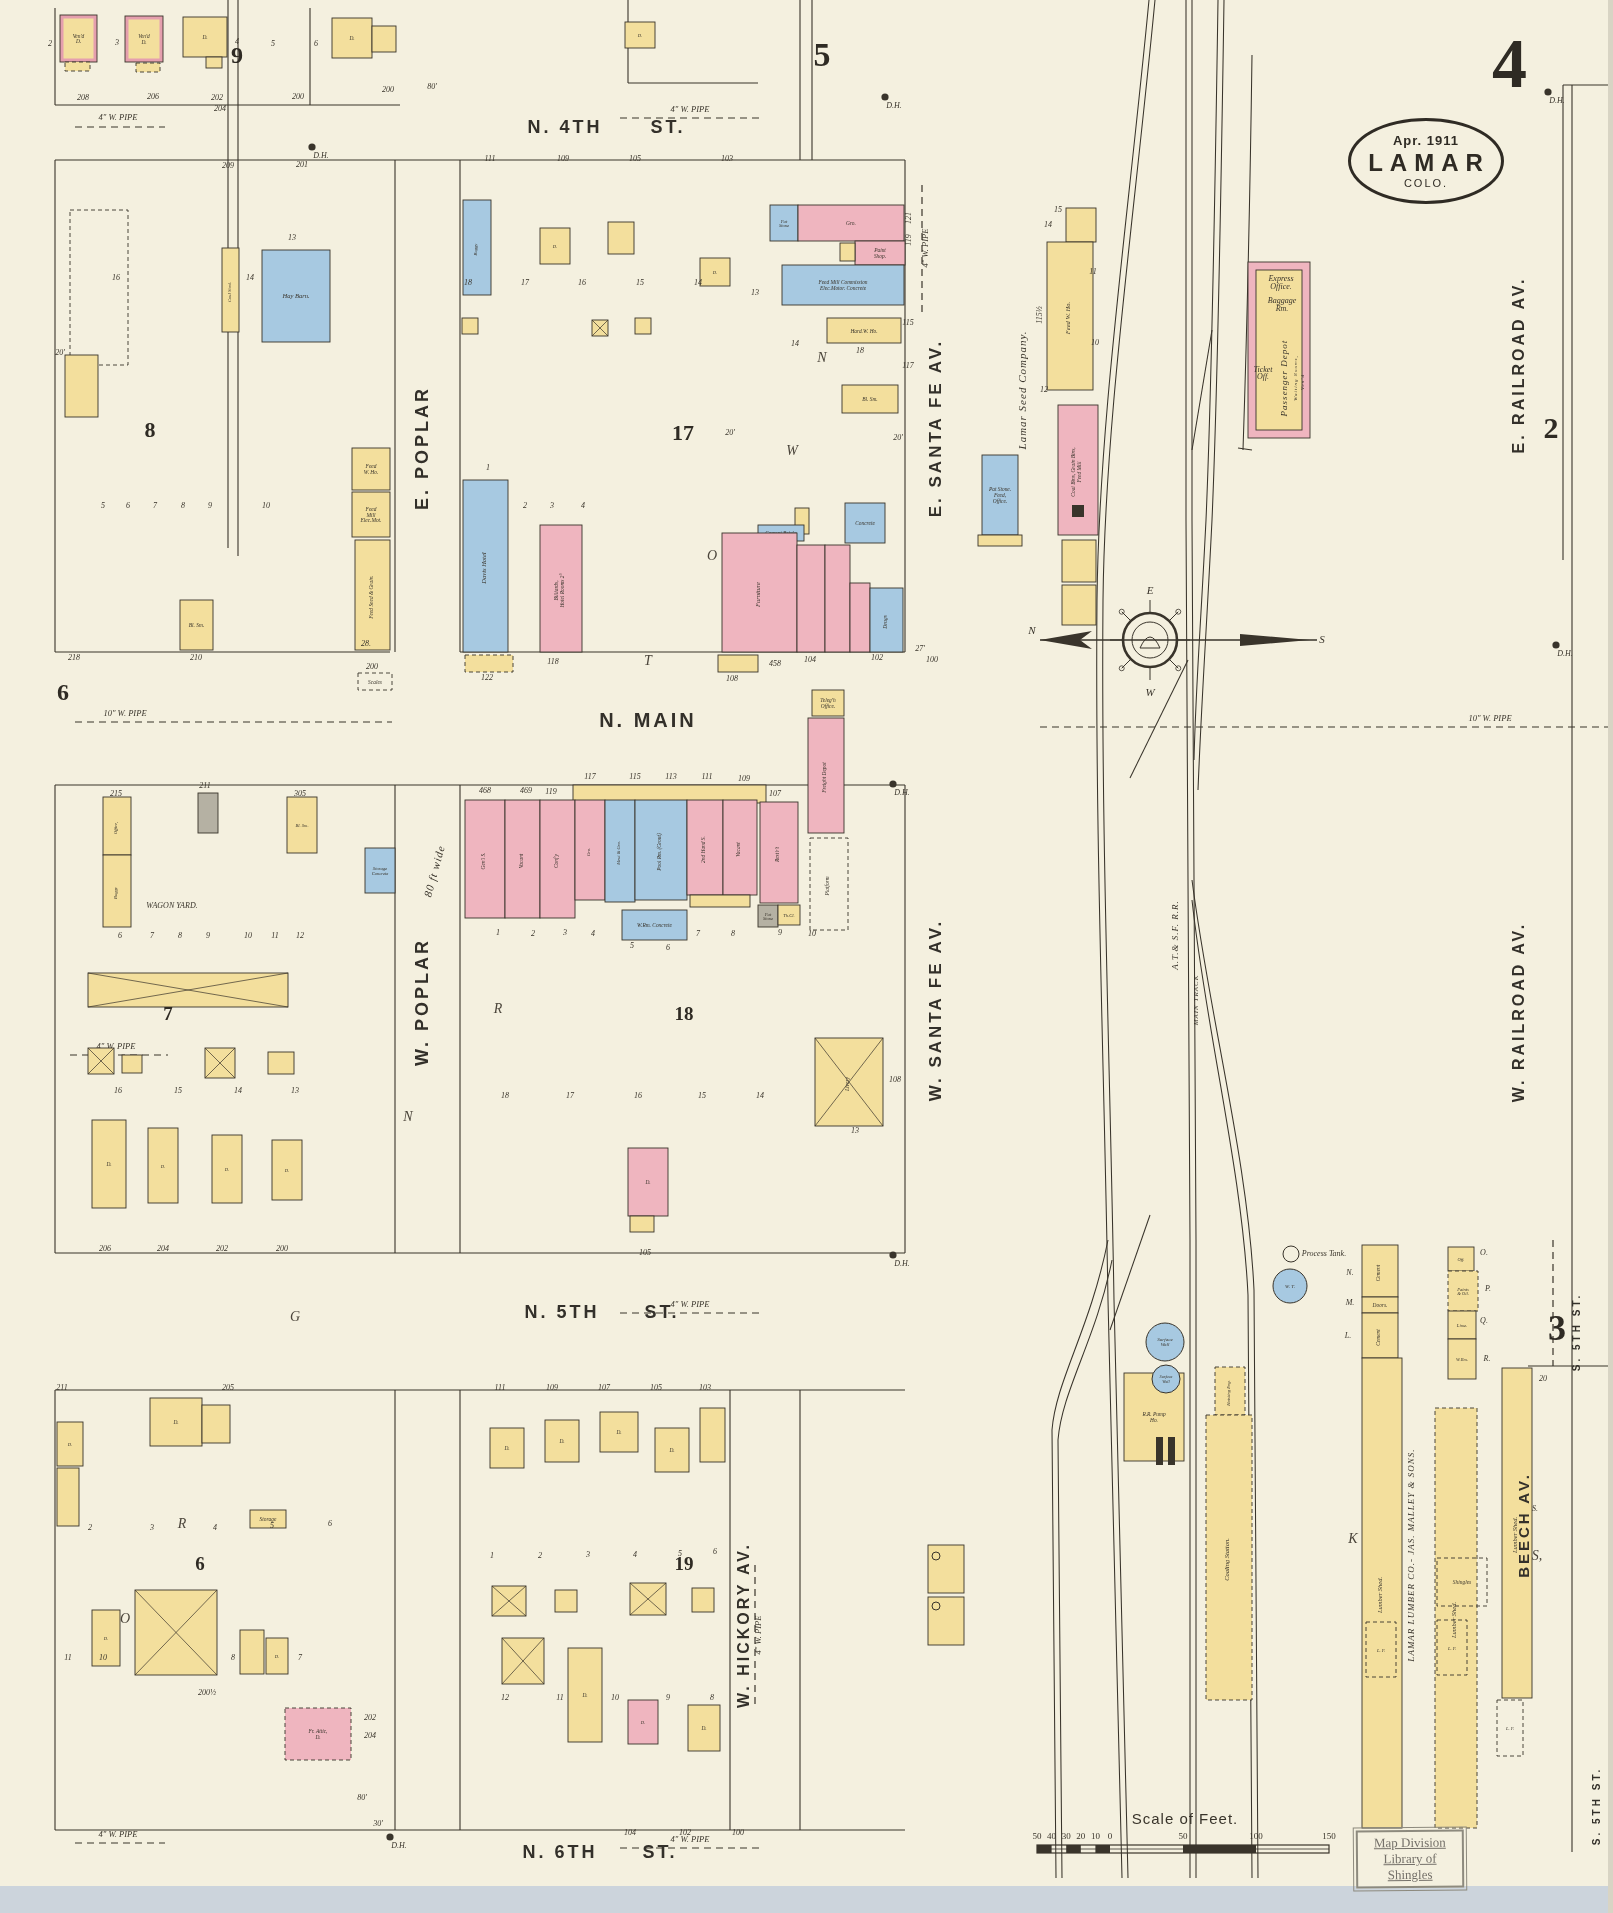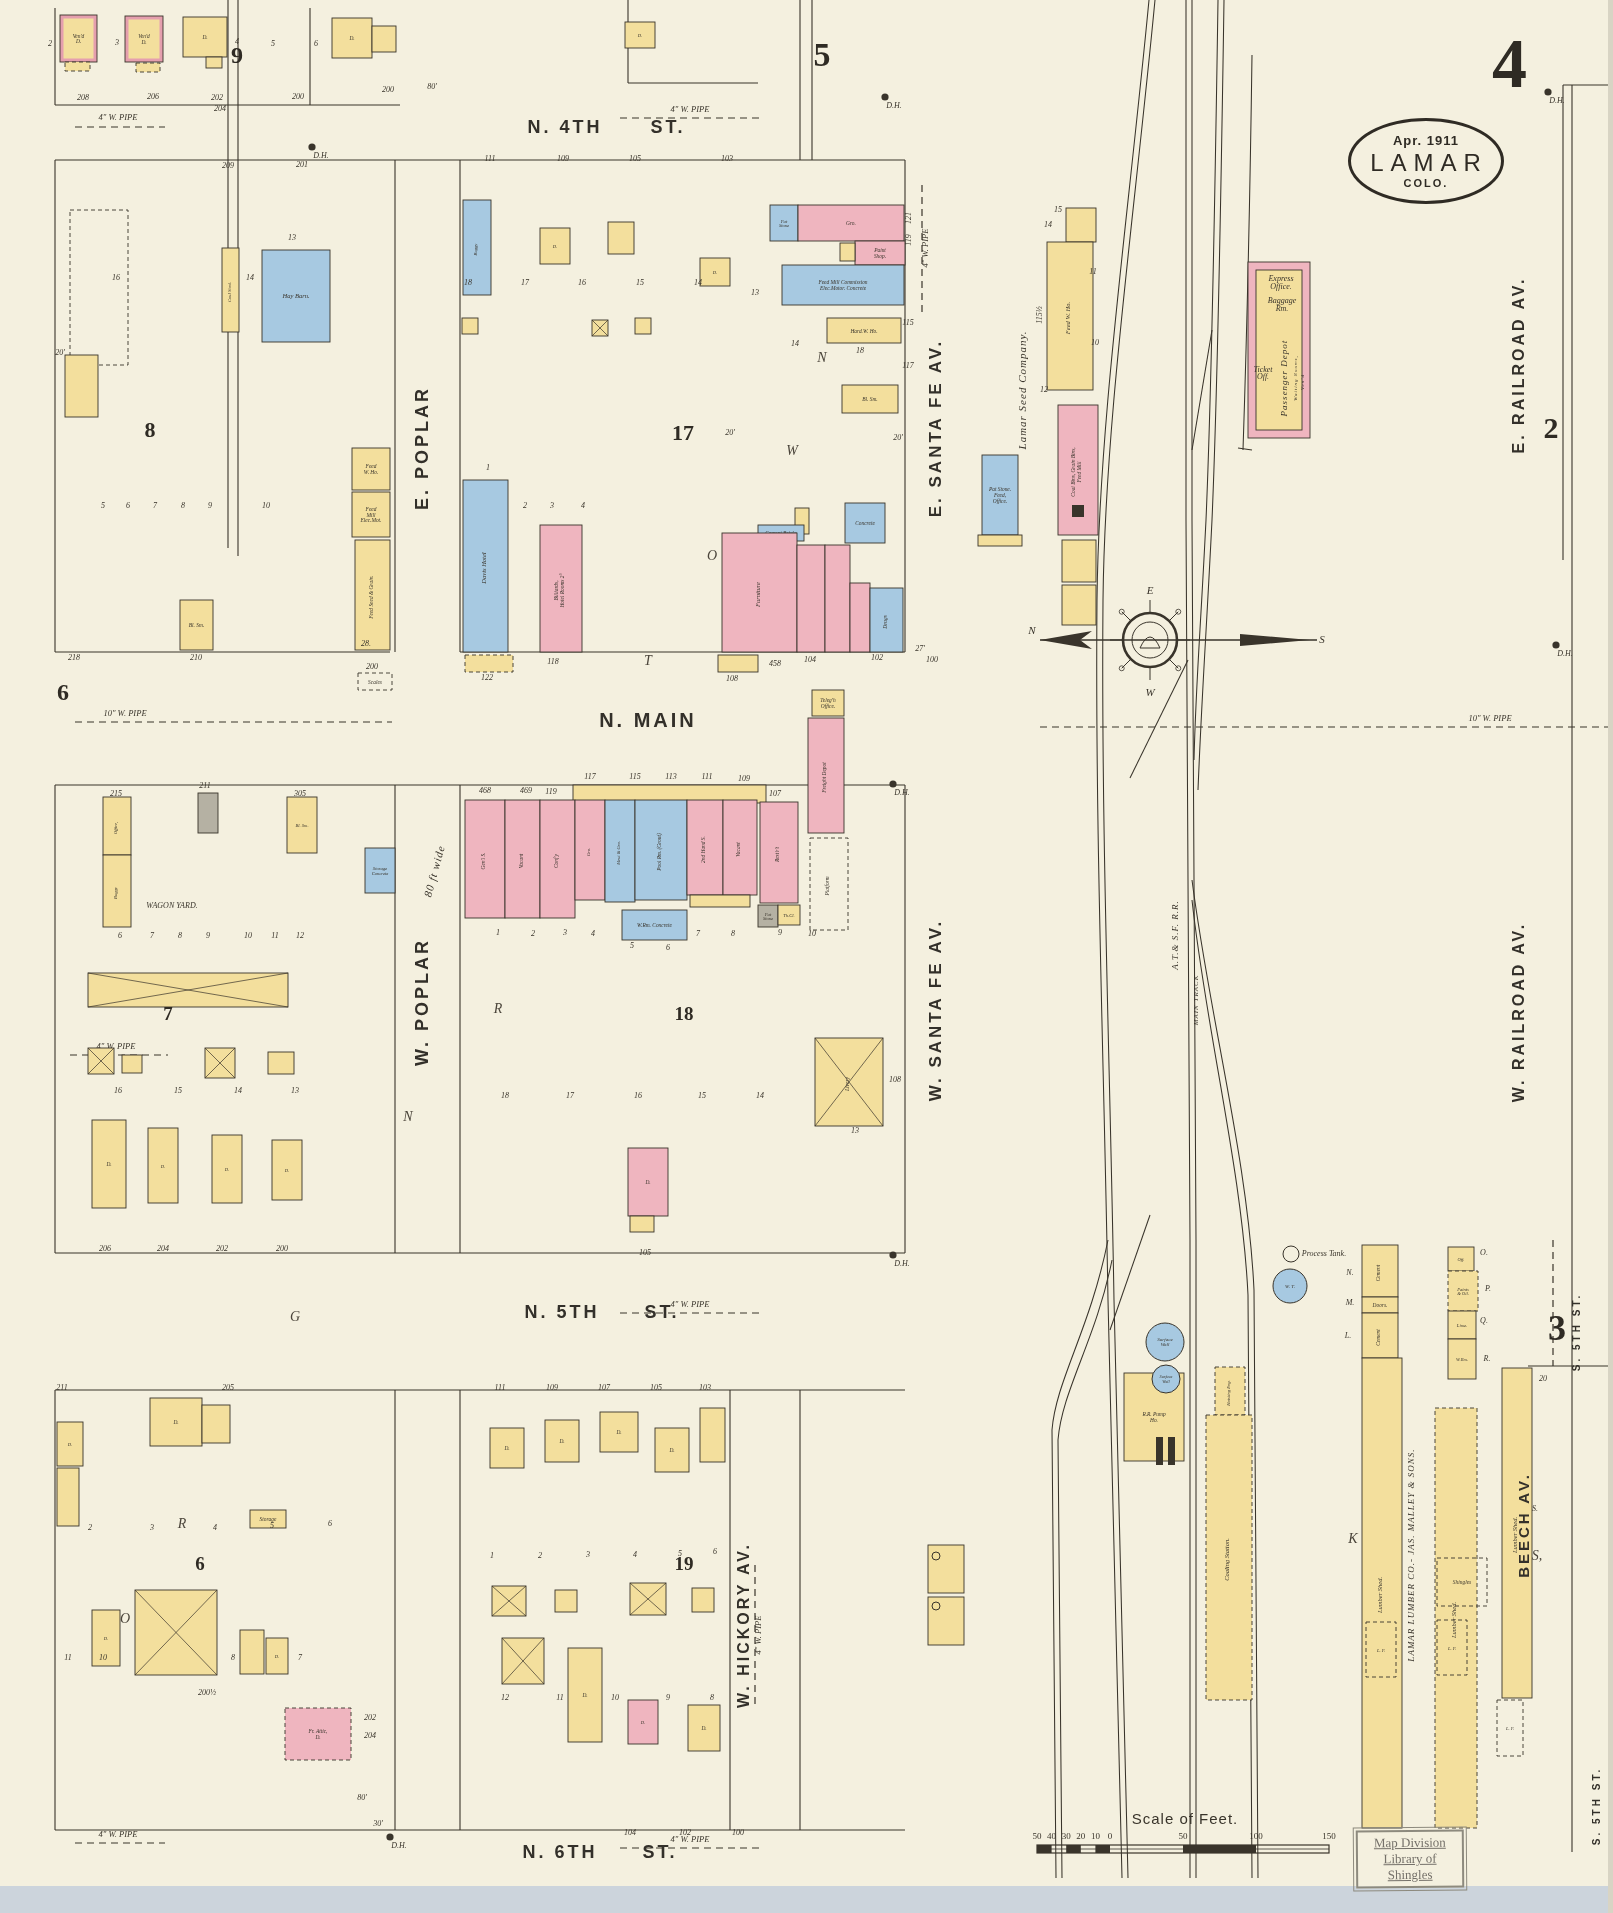--- a/index.html
+++ b/index.html
@@ -4,22 +4,22 @@
 <style>
   html,body{margin:0;padding:0;background:#e8e4d4;}
   #sheet{position:relative;width:1613px;height:1913px;background:#f4f0df;overflow:hidden;
          font-family:"Liberation Serif","DejaVu Serif",serif;}
   #mapsvg{position:absolute;left:0;top:0;}
   .overlay{position:absolute;z-index:5;}
   #title-oval{left:1348px;top:118px;width:150px;height:80px;border:3.5px solid #2f2b24;
     border-radius:50%;display:flex;flex-direction:column;align-items:center;justify-content:center;
     color:#2f2b24;background:rgba(244,240,223,.2);}
   #title-oval .l1{font-size:13px;font-weight:bold;letter-spacing:1px;font-family:"Liberation Sans",sans-serif;}
-  #title-oval .l2{font-size:24px;font-weight:normal;letter-spacing:7px;margin:1px 0 0 6px;font-family:"Liberation Sans",sans-serif;}
-  #title-oval .l3{font-size:11px;font-weight:bold;letter-spacing:2px;font-family:"Liberation Sans",sans-serif;}
+  #title-oval .l2{font-size:24px;font-weight:bold;letter-spacing:7px;margin:1px 0 0 6px;font-family:"Liberation Sans",sans-serif;}
+  #title-oval .l3{font-size:11px;font-weight:normal;letter-spacing:2px;font-family:"Liberation Sans",sans-serif;}
   #sheet-number{left:1492px;top:24px;font-size:70px;font-weight:bold;color:#2f2b24;
     font-family:"Liberation Serif",serif;}
   #loc-stamp{left:1356px;top:1830px;width:100px;height:48px;border:2px solid #8d8a7e;
     outline:1px solid #8d8a7e;outline-offset:2px;color:#75716a;text-align:center;
     font-size:13px;display:flex;flex-direction:column;justify-content:space-around;
     padding:3px 2px;transform:rotate(-.5deg);background:rgba(244,240,223,.6);text-decoration:underline;}
   .bottom-edge{position:absolute;left:0;top:1886px;width:1613px;height:27px;background:#ccd4dc;}
   .right-edge{position:absolute;left:1608px;top:0;width:5px;height:1913px;background:#d8d4c4;}
 </style>
 </head>

